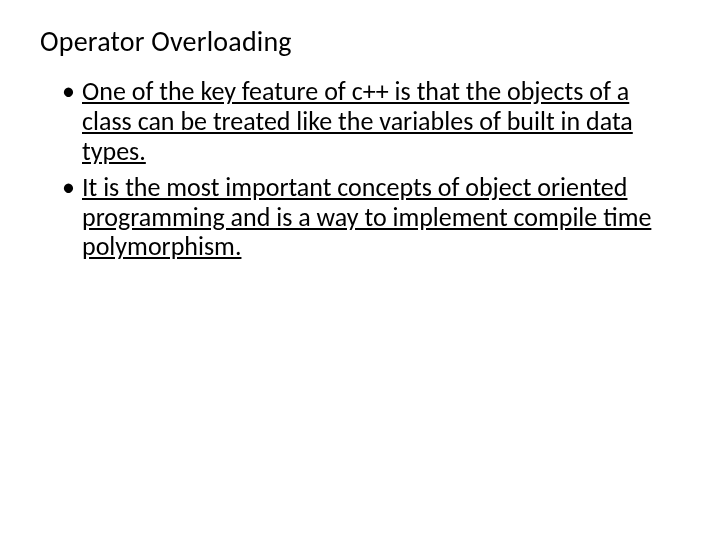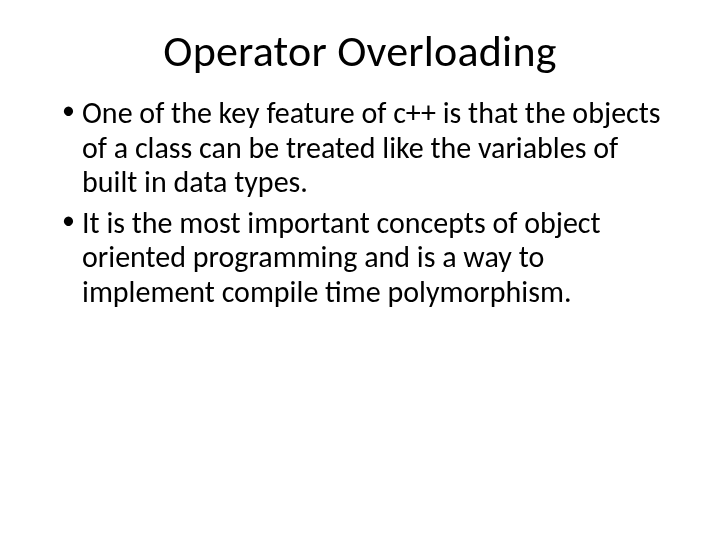--- a/index.html
+++ b/index.html
@@ -11,37 +11,38 @@
     font-family: Calibri, "Segoe UI", Arial, sans-serif;
     color: #000;
   }
   .slide {
     box-sizing: border-box;
     width: 720px;
     height: 540px;
     padding: 18px 40px 30px 40px;
   }
   .title {
-    text-align: center;
-    font-size: 44px;
+    text-align: left;
+    font-size: 28px;
     font-weight: 400;
     margin: 6px 0 18px 0;
     letter-spacing: 0.2px;
   }
   ul.bullets {
     list-style: none;
     padding: 0 8px 0 22px;
     margin: 0;
   }
   ul.bullets li {
     position: relative;
-    font-size: 30px;
+    font-size: 26px;
     line-height: 1.15;
     margin-bottom: 6px;
     padding-left: 20px;
+    text-decoration: underline;
   }
   ul.bullets li::before {
     content: "•";
     position: absolute;
     left: 0;
     top: 0;
     font-size: 26px;
   }
 </style>
 </head>

